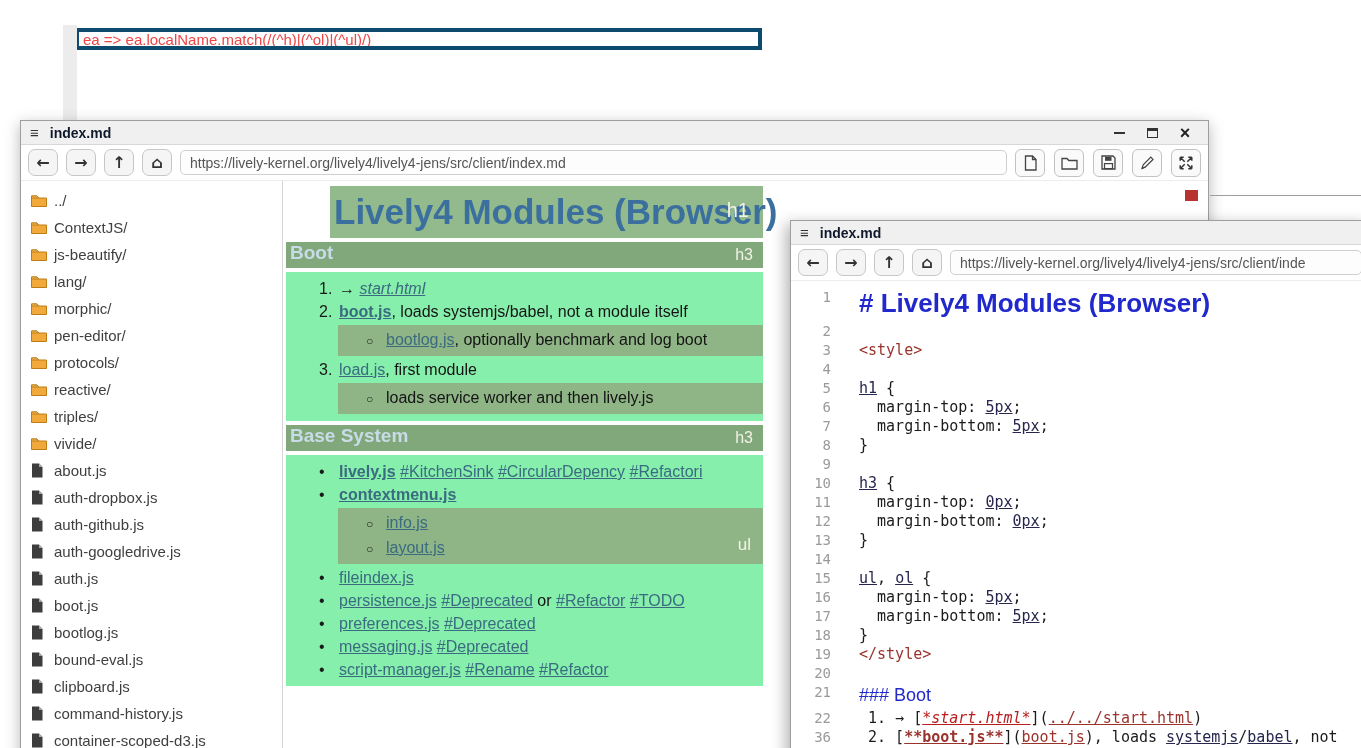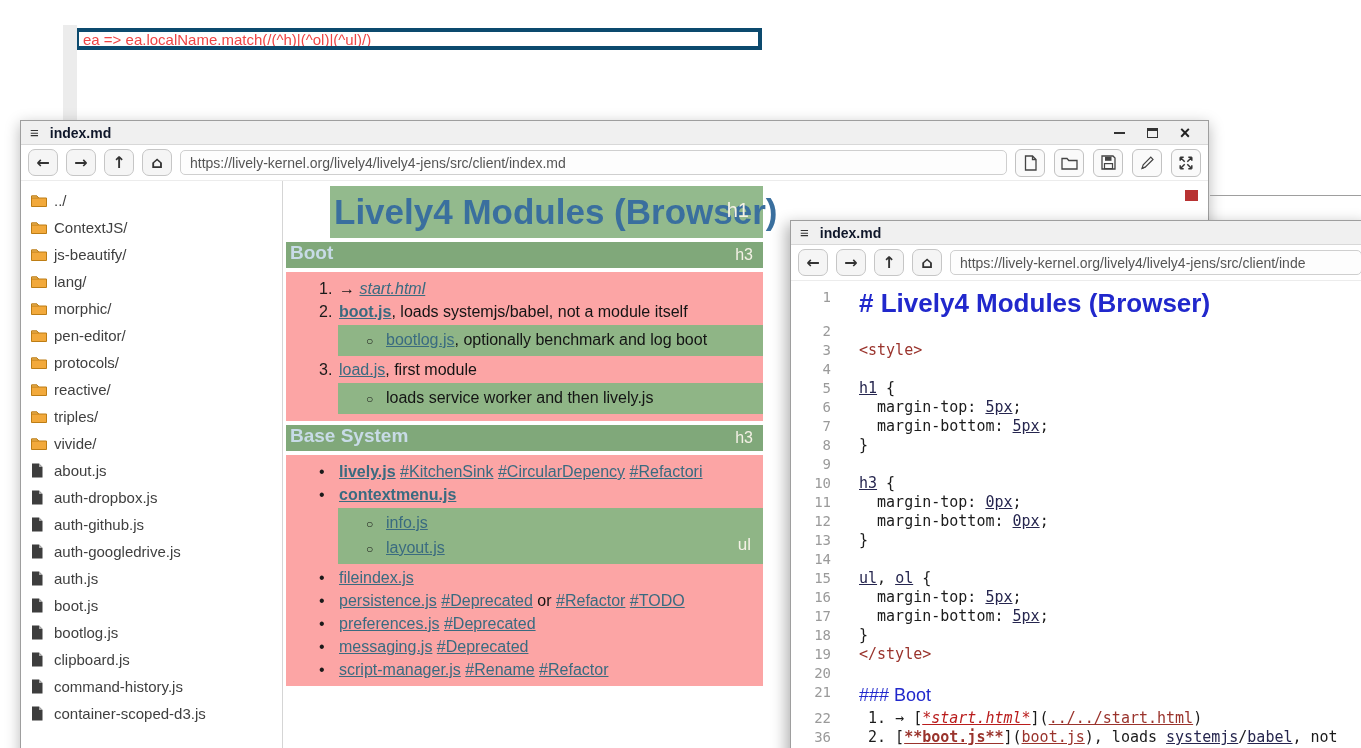--- a/index.html
+++ b/index.html
@@ -51,21 +51,21 @@
   .md-inner { position:absolute; left:3px; top:0; width:477px;
     font-family:"Liberation Sans","DejaVu Sans",sans-serif; }
   .tag-label { position:absolute; color:#f4f1e6; font-weight:normal; }
   .md-h1 { margin-top:5px; margin-bottom:4px; height:52px; background:#93ba8d; position:relative;
     display:flex; align-items:center;margin-left:44px; }
   .md-h1-text { font-size:35px; font-weight:bold; color:#3a6f9e; white-space:nowrap; padding-left:4px; }
   .md-h1 .tag-label { right:14px; top:13px; font-size:20px; }
   .md-bar { height:26px; margin-bottom:4px; background:#80a87a; position:relative; display:flex; align-items:flex-start; }
   .md-bar-text { font-size:19px; font-weight:bold; color:#c8dbe7; padding-left:4px; }
   .md-bar .tag-label { right:10px; top:4px; font-size:16px; }
-  .md-list { background:#fca5a5; margin-bottom:4px; padding:5px 0; }
+  .md-list { background:#86efac; margin-bottom:4px; padding:5px 0; }
   .md-row { font-size:16px; line-height:23px; padding-left:33px; white-space:pre; color:#141414; }
   .md-marker { display:inline-block; width:20px; color:#1a1a1a; }
   .md-marker.circle { font-size:12px; }
   .md-sub { background:#8fb586; margin:2px 0 2px 52px; padding:3px 0; position:relative; }
   .md-sub .md-row { padding-left:28px; }
   .md-sub .tag-label { right:12px; top:27px; font-size:17px; }
   .md-plain { color:#141414; }
   .a { color:#3a6b80; text-decoration:underline; cursor:pointer; }
   .a.st { font-weight:bold; }
   .a.em { font-style:italic; }
@@ -313,20 +313,29 @@
             <span class="sb-label">boot.js</span>
           </div>
           <div class="sb-row">
             <span class="sb-icon">
               <svg width="12" height="15" viewBox="0 0 12 15">
                 <path d="M1 0.5 L8 0.5 L11.5 4 L11.5 14.5 L1 14.5 Z" fill="#3d3d3d"></path>
                 <path d="M8 0.5 L8 4 L11.5 4 Z" fill="#a9a9a9"></path>
               </svg>
             </span>
             <span class="sb-label">bootlog.js</span>
+          </div>
+          <div class="sb-row">
+            <span class="sb-icon">
+              <svg width="12" height="15" viewBox="0 0 12 15">
+                <path d="M1 0.5 L8 0.5 L11.5 4 L11.5 14.5 L1 14.5 Z" fill="#3d3d3d"></path>
+                <path d="M8 0.5 L8 4 L11.5 4 Z" fill="#a9a9a9"></path>
+              </svg>
+            </span>
+            <span class="sb-label">bound-eval.js</span>
           </div>
           <div class="sb-row">
             <span class="sb-icon">
               <svg width="12" height="15" viewBox="0 0 12 15">
                 <path d="M1 0.5 L8 0.5 L11.5 4 L11.5 14.5 L1 14.5 Z" fill="#3d3d3d"></path>
                 <path d="M8 0.5 L8 4 L11.5 4 Z" fill="#a9a9a9"></path>
               </svg>
             </span>
             <span class="sb-label">clipboard.js</span>
           </div>

